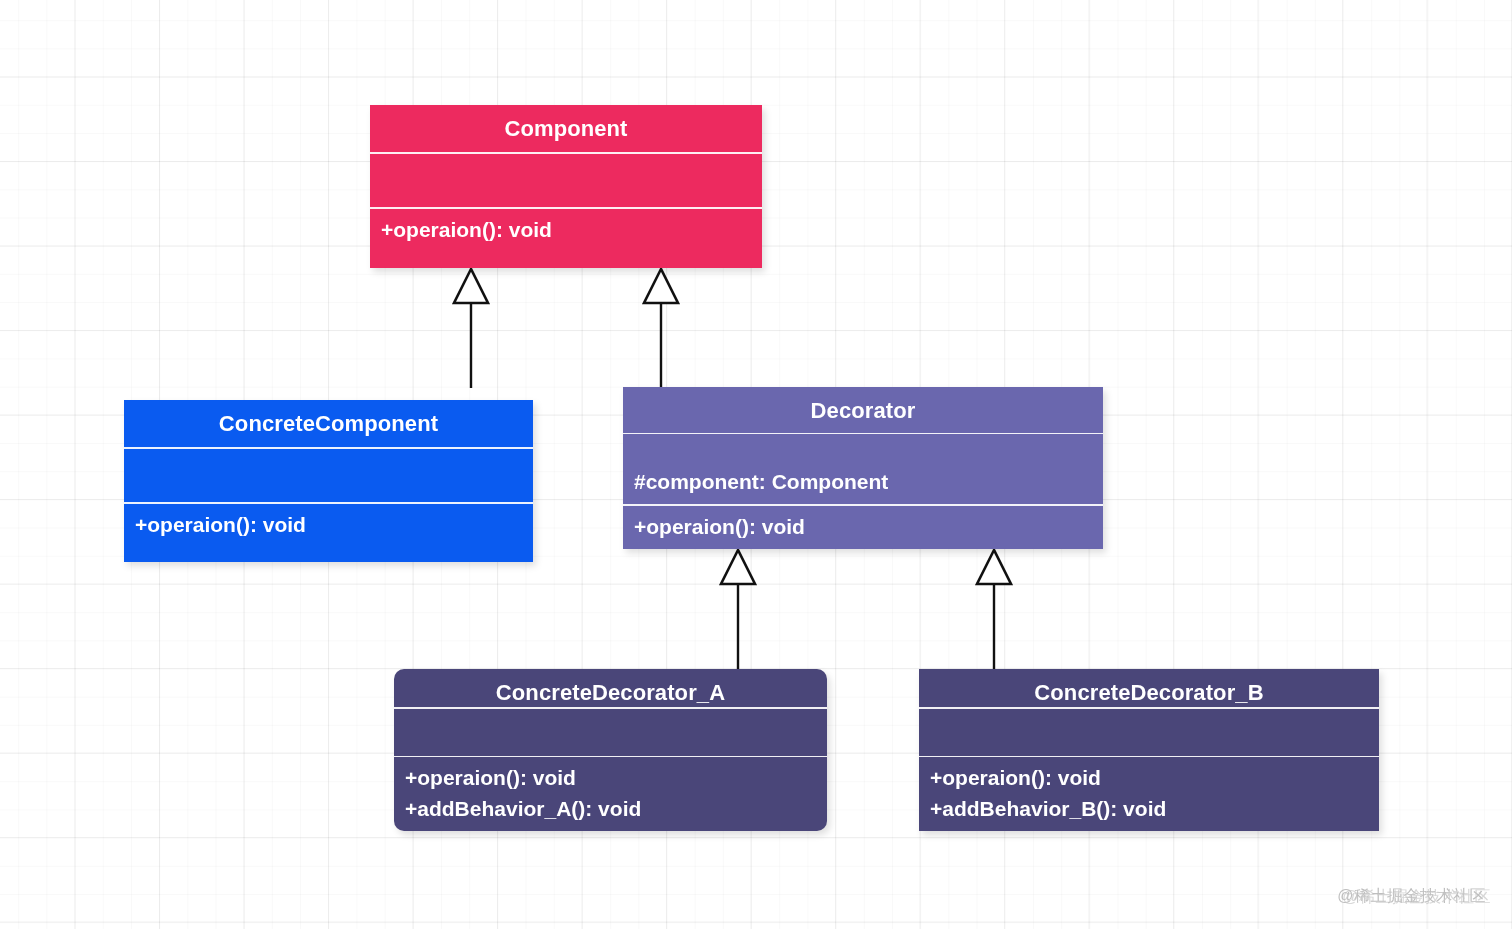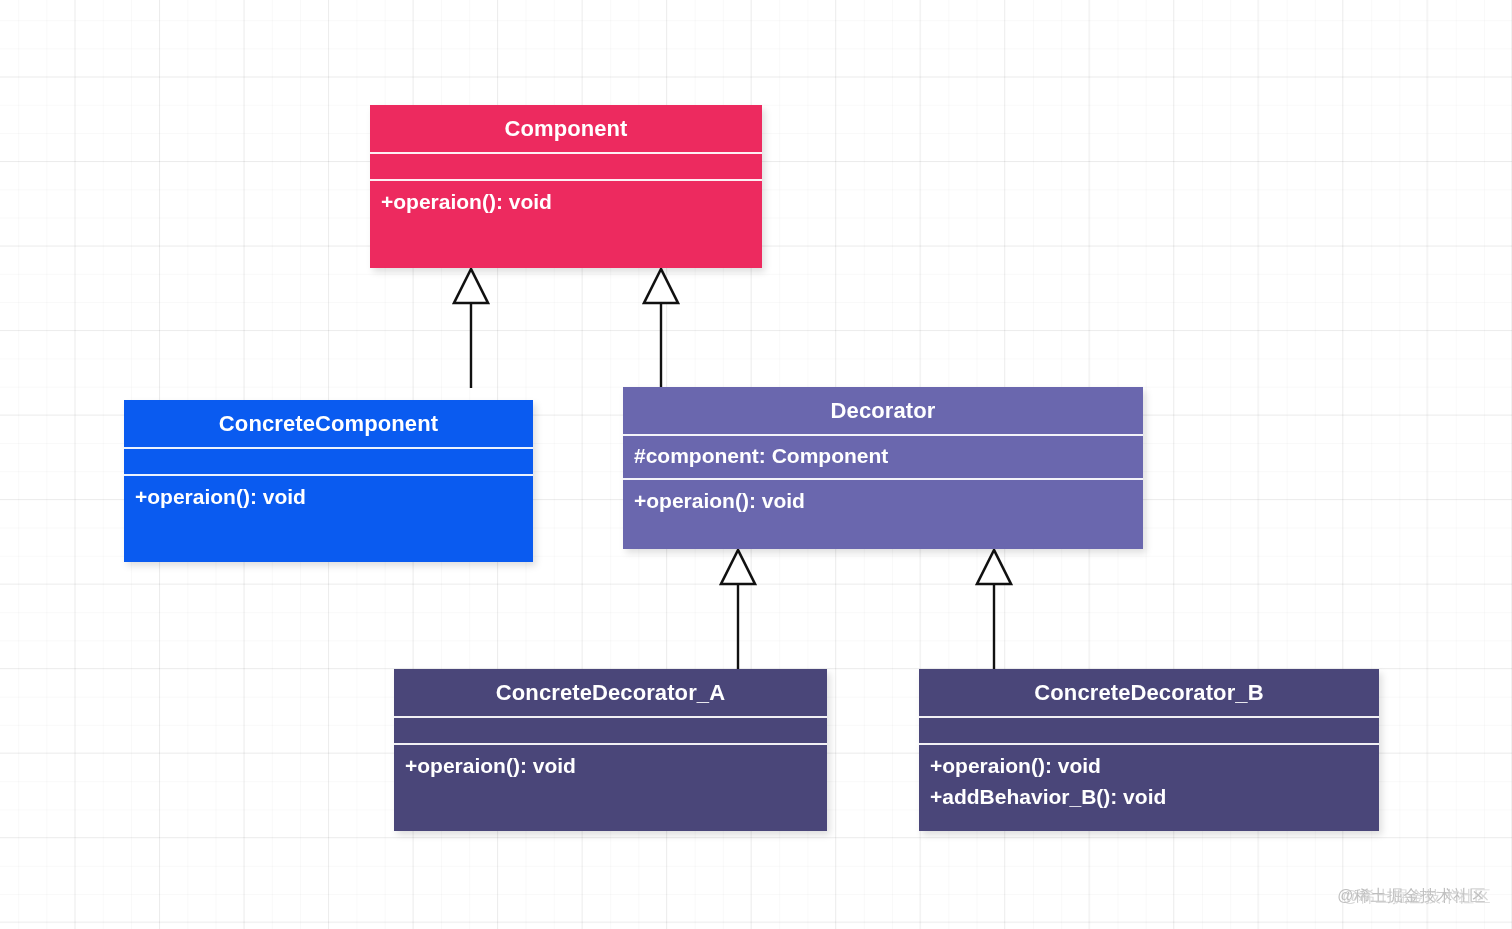--- a/index.html
+++ b/index.html
@@ -87,20 +87,21 @@
   }
 
   
   .uml-compartment.is-empty {
     padding: 0;
     height: 14px;
   }
 
   .uml-compartment.attrs {
     padding: 5px 10px 6px 11px;
+    margin-top: 28px;
   }
 
   .uml-compartment.ops {
     flex: 1 1 auto;
   }
 
   .uml-member {
     white-space: nowrap;
   }
 
@@ -170,39 +171,40 @@
   <div class="uml-class" id="box-concrete-component" style="left: 124px; top: 400px; width: 409px; height: 162px; display: flex; flex-direction: column; background-color: rgb(10, 91, 240);">
     <div class="uml-title">ConcreteComponent</div>
     <div class="uml-divider"></div>
     <div class="uml-compartment attrs is-empty"></div>
     <div class="uml-divider"></div>
     <div class="uml-compartment ops">
       <div class="uml-member">+operaion(): void</div>
     </div>
   </div>
 
-  <div class="uml-class" id="box-decorator" style="left: 623px; top: 387px; width: 520px; height: 162px; display: flex; flex-direction: column; background-color: rgb(106, 103, 174);">
+  <div class="uml-class" id="box-decorator" style="left: 623px; top: 387px; width: 480px; height: 162px; display: flex; flex-direction: column; background-color: rgb(106, 103, 174);">
     <div class="uml-title">Decorator</div>
     <div class="uml-divider"></div>
     <div class="uml-compartment attrs">
       <div class="uml-member">#component: Component</div>
     </div>
     <div class="uml-divider"></div>
     <div class="uml-compartment ops">
       <div class="uml-member">+operaion(): void</div>
     </div>
   </div>
 
-  <div class="uml-class" id="box-concrete-decorator-a" style="left: 394px; top: 669px; width: 433px; height: 162px; display: flex; flex-direction: column; background-color: rgb(74, 70, 121);">
+  <div class="uml-class" id="box-concrete-decorator-a" style="left: 394px; top: 669px; width: 433px; height: 162px; display: flex; flex-direction: column; background-color: rgb(74, 70, 121); border-radius: 10px;">
     <div class="uml-title">ConcreteDecorator_A</div>
     <div class="uml-divider"></div>
     <div class="uml-compartment attrs is-empty"></div>
     <div class="uml-divider"></div>
     <div class="uml-compartment ops">
       <div class="uml-member">+operaion(): void</div>
+      <div class="uml-member">+addBehavior_A(): void</div>
     </div>
   </div>
 
   <div class="uml-class" id="box-concrete-decorator-b" style="left: 919px; top: 669px; width: 460px; height: 162px; display: flex; flex-direction: column; background-color: rgb(74, 70, 121);">
     <div class="uml-title">ConcreteDecorator_B</div>
     <div class="uml-divider"></div>
     <div class="uml-compartment attrs is-empty"></div>
     <div class="uml-divider"></div>
     <div class="uml-compartment ops">
       <div class="uml-member">+operaion(): void</div>

